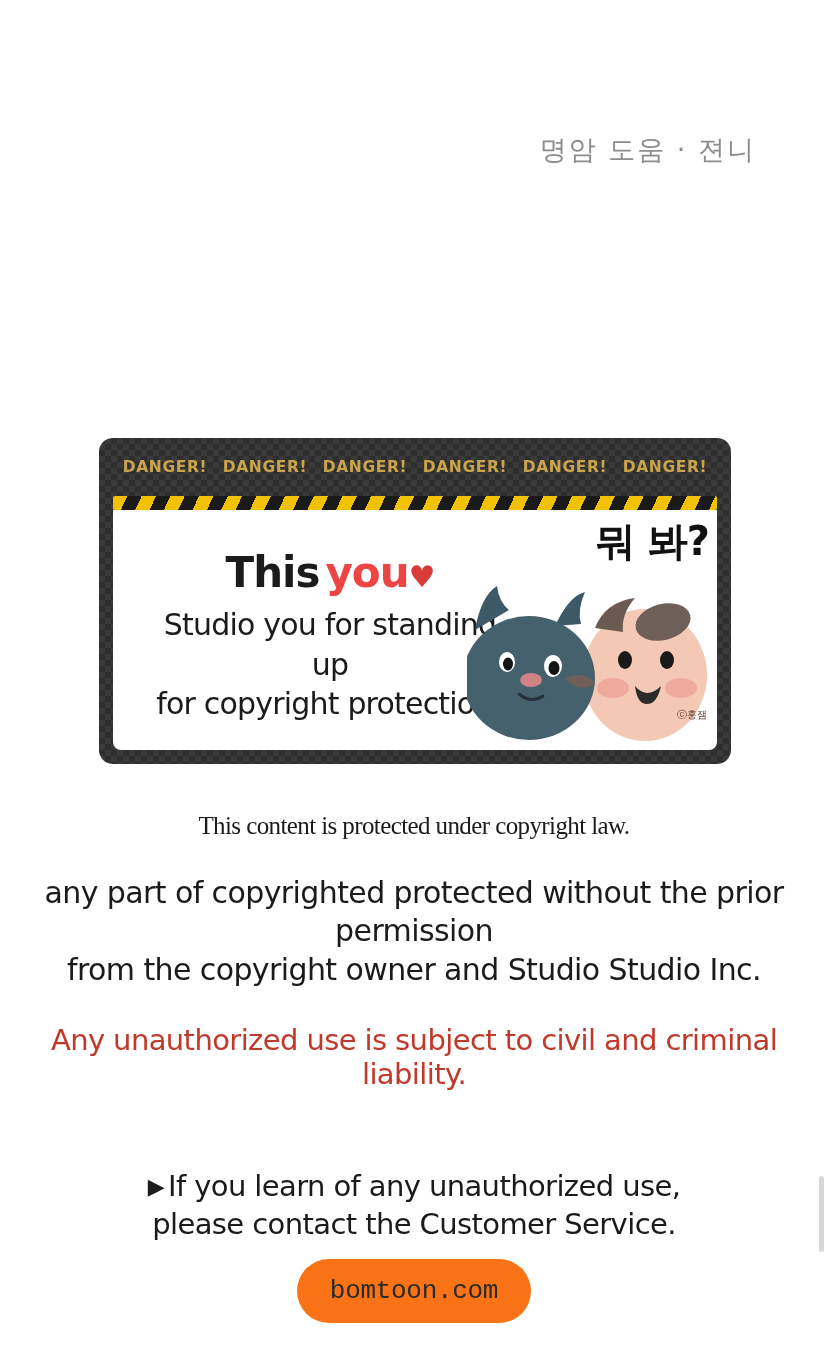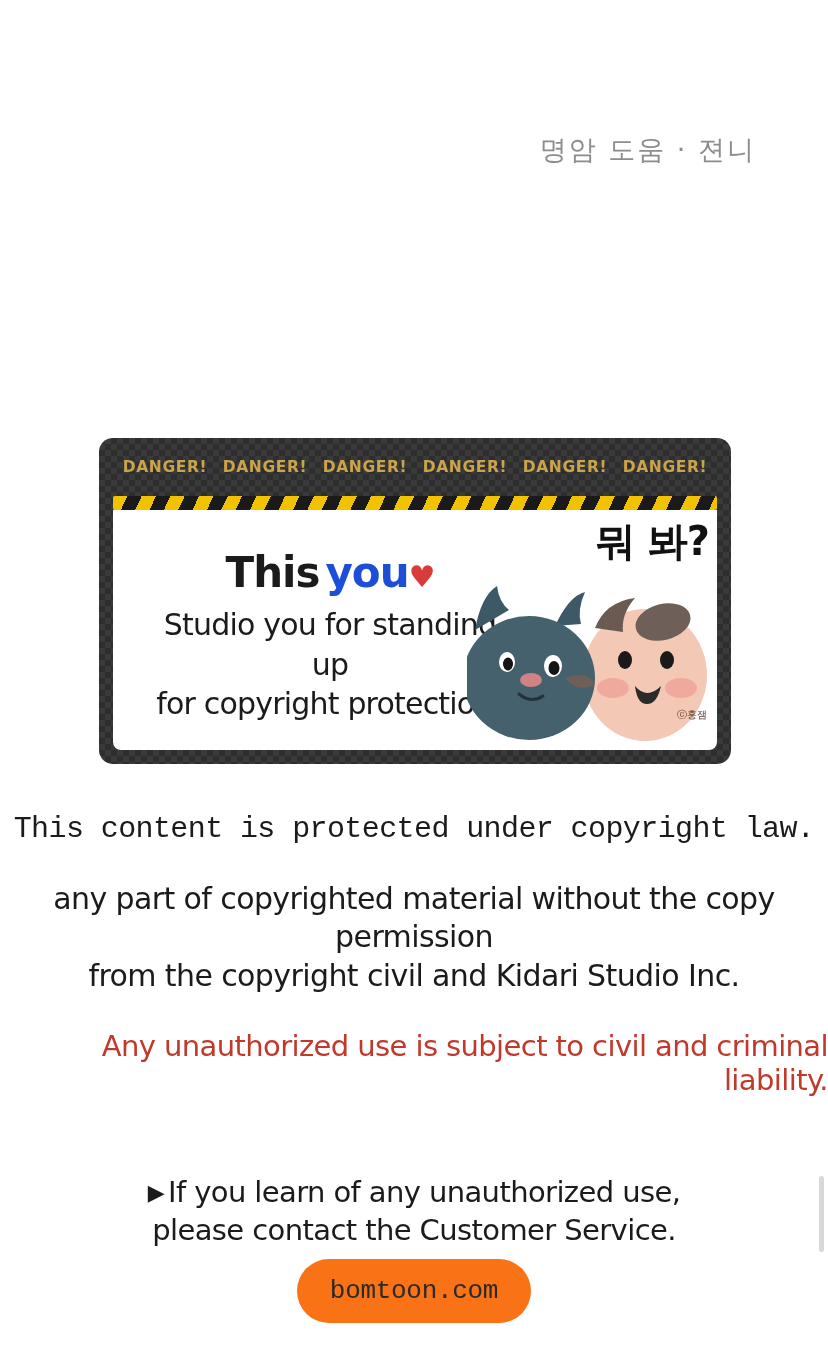--- a/index.html
+++ b/index.html
@@ -91,21 +91,21 @@
     text-align: center;
   }
   .thank-title {
     font-size: 42px;
     font-weight: bold;
     letter-spacing: -1px;
     white-space: nowrap;
     font-family: "DejaVu Sans", sans-serif;
   }
   .thank-title .t1 { color: #1b1b1b; }
-  .thank-title .t2 { color: #1d4ed8; margin-left: 6px; }
+  .thank-title .t2 { color: #ef4444; margin-left: 6px; }
   .thank-title .heart { color: #d93b3b; font-size: 30px; }
   .thank-sub {
     margin-top: 8px;
     font-size: 30px;
     line-height: 1.32;
     color: #1b1b1b;
     letter-spacing: -0.8px;
     font-family: "DejaVu Sans", sans-serif;
   }
 
@@ -139,41 +139,40 @@
 
   
   .copy {
     position: absolute;
     left: 0;
     top: 812px;
     width: 828px;
     text-align: center;
   }
   .line-a {
-    font-size: 30px;
-    color: #1b1b1b;
-    letter-spacing: -0.6px;
-    font-family: Liberation Mono, monospace;
+    font-size: 25px;
+    color: #1b1b1b;
+    letter-spacing: -0.6px;
+    font-family: Liberation Serif, serif;
   }
   .line-b {
     margin-top: 34px;
     font-size: 30px;
     line-height: 1.28;
     color: #1b1b1b;
     letter-spacing: -0.6px;
     padding: 0 32px;
     font-family: "DejaVu Sans", sans-serif;
   }
   .line-c {
     margin-top: 34px;
     font-size: 29px;
     color: #c0392b;
     letter-spacing: -0.6px;
     font-family: "DejaVu Sans", sans-serif;
-    text-align: right;
   }
   .line-d {
     margin-top: 76px;
     font-size: 29px;
     line-height: 1.32;
     color: #1b1b1b;
     letter-spacing: -0.6px;
     font-family: "DejaVu Sans", sans-serif;
   }
   .arrow { font-size: 22px; vertical-align: 2px; margin-right: 4px; }
@@ -265,22 +264,22 @@
       <div class="signature">ⓒ홍잼</div>
     </div>
 
   </div>
 </div>
 
 <div class="copy">
   <div class="line-a">This content is protected under copyright law.</div>
 
   <div class="line-b">
-    <div>any part of copyrighted material without the copy permission</div>
-    <div>from the copyright civil and Kidari Studio Inc.</div>
+    <div>any part of copyrighted protected without the prior permission</div>
+    <div>from the copyright owner and Studio Studio Inc.</div>
   </div>
 
   <div class="line-c">Any unauthorized use is subject to civil and criminal liability.</div>
 
   <div class="line-d">
     <div>
       <span class="arrow">▶</span><span>If you learn of any unauthorized use,</span>
     </div>
     <div>please contact the Customer Service.</div>
   </div>

